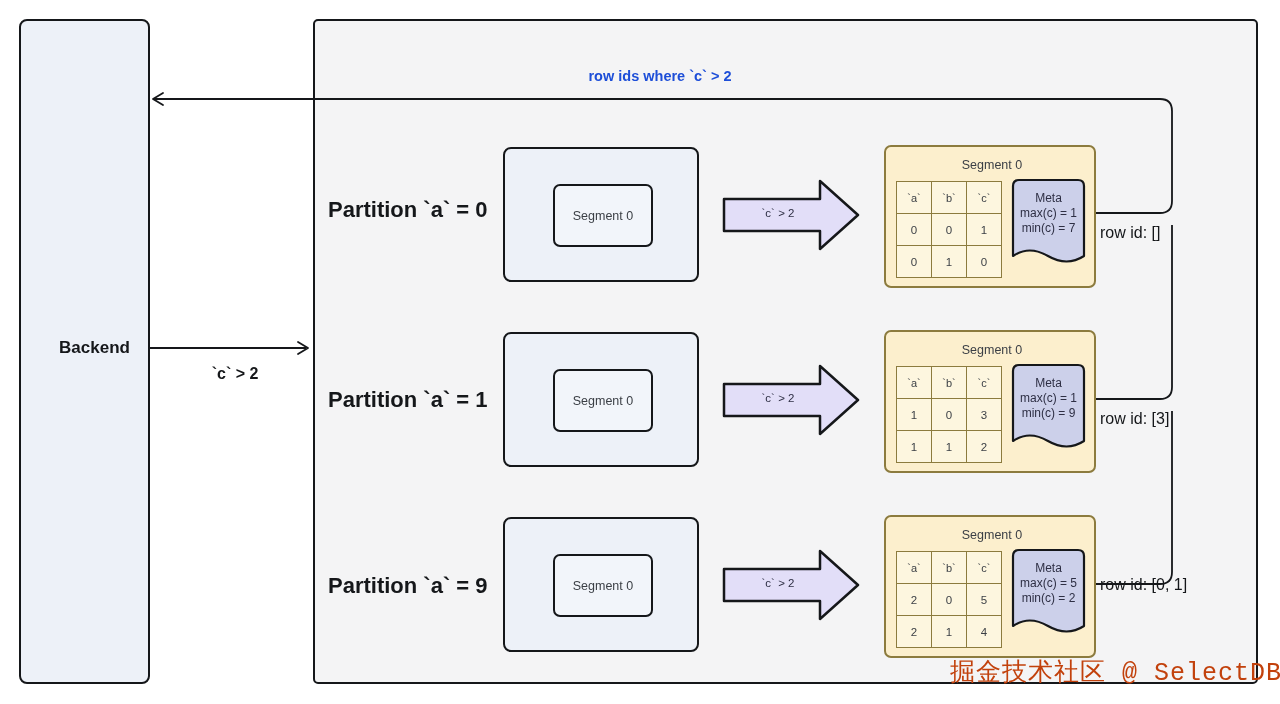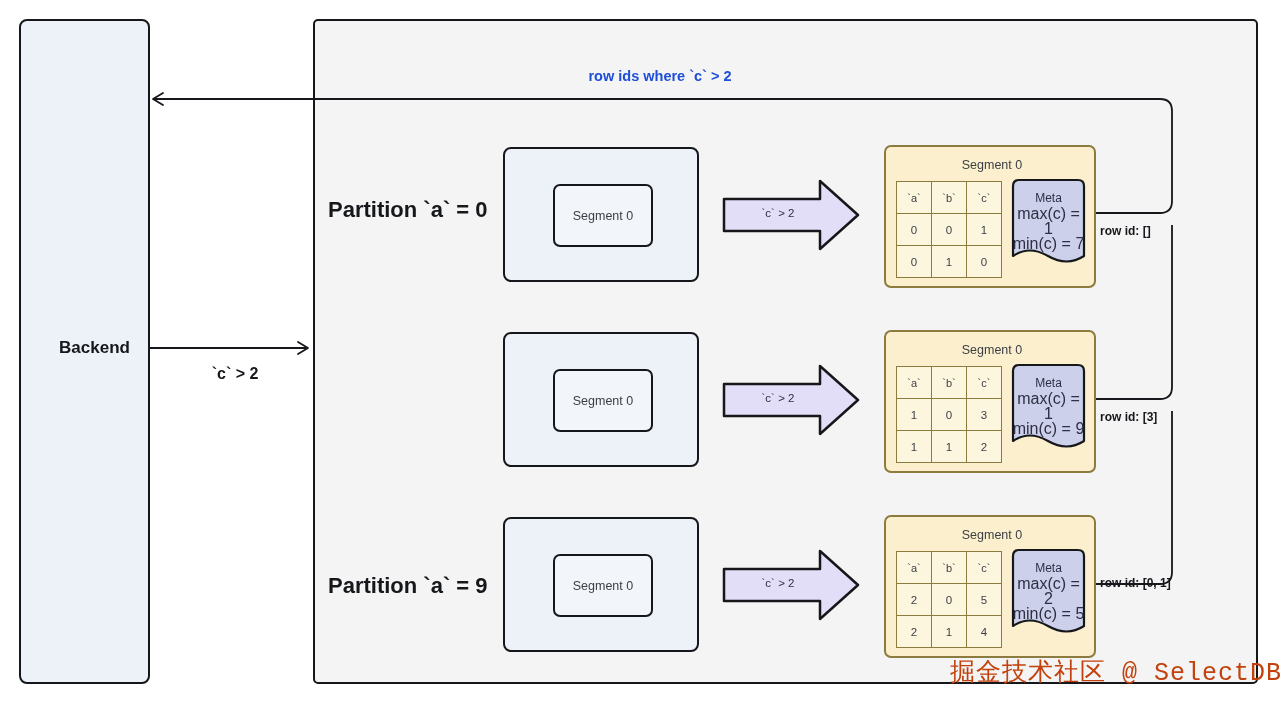--- a/index.html
+++ b/index.html
@@ -172,29 +172,29 @@
   .meta-note svg { display: block; }
   .meta-text {
     position: absolute;
     left: 0; top: 14px;
     width: 75px;
     text-align: center;
     color: #2e2f44;
     pointer-events: none;
   }
   .meta-text .meta-title { font-size: 12px; line-height: 15px; text-align: center; }
-  .meta-text .meta-line { font-size: 16px; line-height: 15px; }
+  .meta-text .meta-line { font-size: 12px; line-height: 15px; }
 
   
   .rowid-label {
     left: 1100px;
     width: 130px;
     text-align: left;
-    font-size: 12px;
-    font-weight: bold;
+    font-size: 16px;
+    font-weight: normal;
     color: #15171a;
   }
 
   
   #connectors {
     left: 0; top: 0;
     width: 1280px; height: 704px;
     pointer-events: none;
   }
 
@@ -220,20 +220,21 @@
 
   <div class="abs" id="top-caption">row ids where `c` &gt; 2</div>
 
   <div class="abs" id="query-label">`c` &gt; 2</div>
 
   <div class="abs partition-label" style="top:197px">Partition `a` = 0</div>
   <div class="abs partition-box" style="top:147px">
     <div class="segment-inner">Segment 0</div>
   </div>
 
+  <div class="abs partition-label" style="top:387px">Partition `a` = 1</div>
   <div class="abs partition-box" style="top:332px">
     <div class="segment-inner">Segment 0</div>
   </div>
 
   <div class="abs partition-label" style="top:573px">Partition `a` = 9</div>
   <div class="abs partition-box" style="top:517px">
     <div class="segment-inner">Segment 0</div>
   </div>
 
   <div class="abs filter-arrow" style="top:177px">
@@ -343,22 +344,22 @@
         <td>4</td>
       </tr>
     </tbody>
       </table>
     <div class="meta-note">
       <svg width="75" height="95" viewBox="0 0 75 95">
         <path d="M8,3 Q2,3 2,9 L2,79 Q18,68 37,79 Q56,90 73,79 L73,9 Q73,3 67,3 Z" fill="#ccd0ea" stroke="#15171a" stroke-width="2.2" stroke-linejoin="round"></path>
       </svg>
       <div class="meta-text">
         <div class="meta-title">Meta</div>
-        <div class="meta-line">max(c) = 2</div>
-        <div class="meta-line">min(c) = 5</div>
+        <div class="meta-line">max(c) = 5</div>
+        <div class="meta-line">min(c) = 2</div>
       </div>
     </div>
   </div>
 
   <div class="abs rowid-label" style="top:224px">row id: []</div>
   <div class="abs rowid-label" style="top:410px">row id: [3]</div>
   <div class="abs rowid-label" style="top:576px">row id: [0, 1]</div>
 
   <svg class="abs" id="connectors">
 

